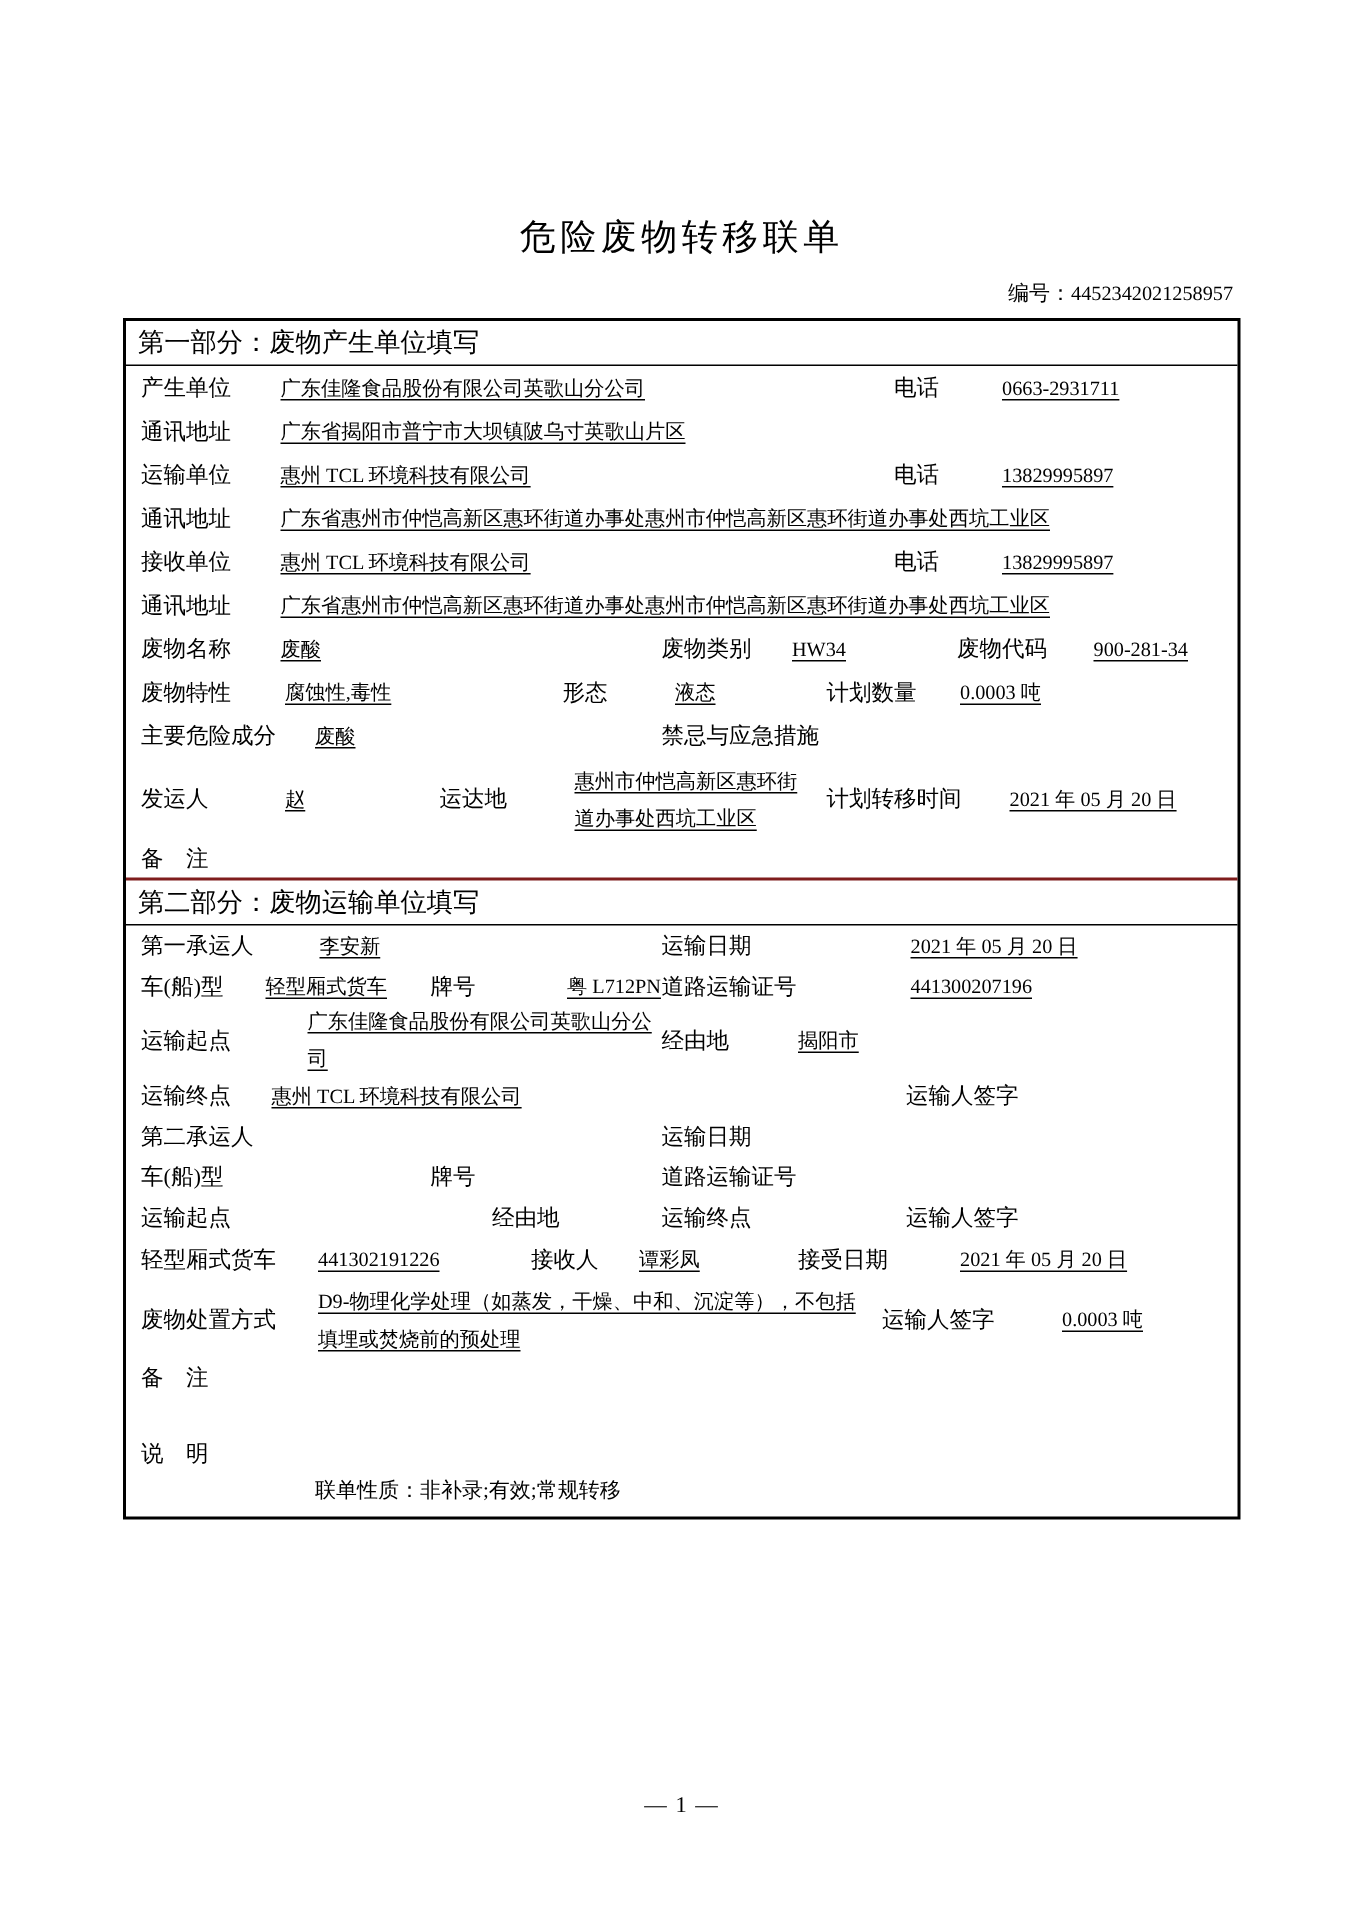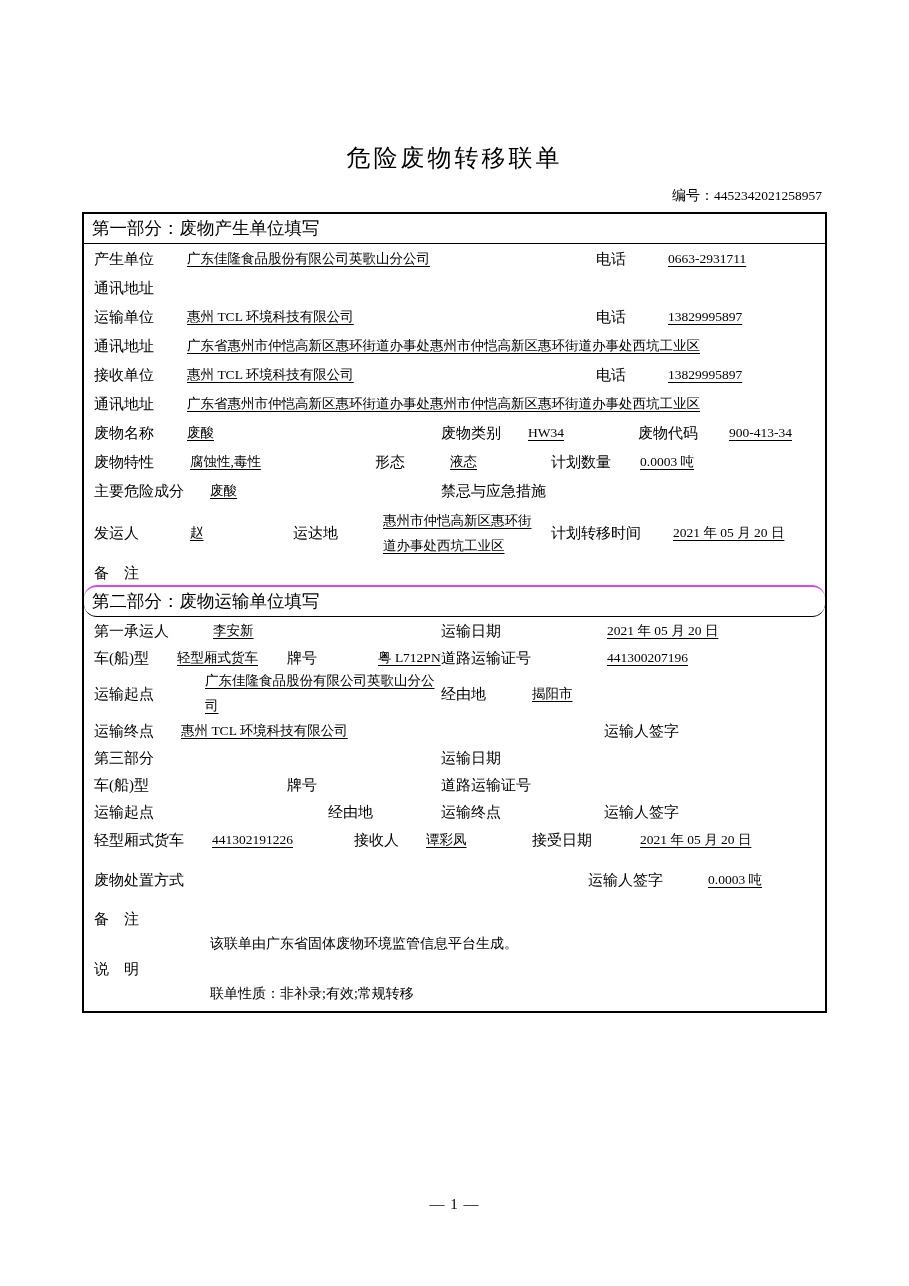--- a/index.html
+++ b/index.html
@@ -18,21 +18,21 @@
   }
   .serial .num{font-size:13.5px;}
   .manifest{
     position:absolute;top:212px;left:82px;width:745px;
     border:2px solid #000;box-sizing:border-box;background:#fff;
   }
   .sec{
     font-size:17.5px;height:29px;line-height:29px;padding-left:8px;
     border-bottom:1px solid #000;white-space:nowrap;
   }
-  .sec.bt{border-top:2px solid #d946ef;border-radius:13px;}
+  .sec.bt{border-top:2px solid #7f1d1d;}
   .row{position:relative;}
   .c{
     position:absolute;top:50%;transform:translateY(-50%);
     font-size:15px;white-space:nowrap;
   }
   .ct{position:absolute;font-size:15px;}
   .val{
     font-size:13.5px;
     text-decoration:underline;
     text-underline-offset:3px;
@@ -58,20 +58,21 @@
 
   <div class="row" style="height:29px">
     <span class="c" style="left:10px">产生单位</span>
     <span class="c val" style="left:103px">广东佳隆食品股份有限公司英歌山分公司</span>
     <span class="c" style="left:512px">电话</span>
     <span class="c val" style="left:584px">0663-2931711</span>
   </div>
 
   <div class="row" style="height:29px">
     <span class="c" style="left:10px">通讯地址</span>
+    <span class="c val" style="left:103px">广东省揭阳市普宁市大坝镇陂乌寸英歌山片区</span>
   </div>
 
   <div class="row" style="height:29px">
     <span class="c" style="left:10px">运输单位</span>
     <span class="c val" style="left:103px">惠州 TCL 环境科技有限公司</span>
     <span class="c" style="left:512px">电话</span>
     <span class="c val" style="left:584px">13829995897</span>
   </div>
 
   <div class="row" style="height:29px">
@@ -90,21 +91,21 @@
     <span class="c" style="left:10px">通讯地址</span>
     <span class="c val" style="left:103px">广东省惠州市仲恺高新区惠环街道办事处惠州市仲恺高新区惠环街道办事处西坑工业区</span>
   </div>
 
   <div class="row" style="height:29px">
     <span class="c" style="left:10px">废物名称</span>
     <span class="c val" style="left:103px">废酸</span>
     <span class="c" style="left:357px">废物类别</span>
     <span class="c val" style="left:444px">HW34</span>
     <span class="c" style="left:554px">废物代码</span>
-    <span class="c val" style="left:645px">900-413-34</span>
+    <span class="c val" style="left:645px">900-281-34</span>
   </div>
 
   <div class="row" style="height:29px">
     <span class="c" style="left:10px">废物特性</span>
     <span class="c val" style="left:106px">腐蚀性,毒性</span>
     <span class="c" style="left:291px">形态</span>
     <span class="c val" style="left:366px">液态</span>
     <span class="c" style="left:467px">计划数量</span>
     <span class="c val" style="left:556px">0.0003 吨</span>
   </div>
@@ -154,21 +155,21 @@
     <span class="c val" style="left:448px">揭阳市</span>
   </div>
 
   <div class="row" style="height:27px">
     <span class="c" style="left:10px">运输终点</span>
     <span class="c val" style="left:97px">惠州 TCL 环境科技有限公司</span>
     <span class="c" style="left:520px">运输人签字</span>
   </div>
 
   <div class="row" style="height:27px">
-    <span class="c" style="left:10px">第三部分</span>
+    <span class="c" style="left:10px">第二承运人</span>
     <span class="c" style="left:357px">运输日期</span>
   </div>
 
   <div class="row" style="height:27px">
     <span class="c" style="left:10px">车(船)型</span>
     <span class="c" style="left:203px">牌号</span>
     <span class="c" style="left:357px">道路运输证号</span>
   </div>
 
   <div class="row" style="height:27px">
@@ -183,29 +184,29 @@
     <span class="c" style="left:10px">轻型厢式货车</span>
     <span class="c val" style="left:128px">441302191226</span>
     <span class="c" style="left:270px">接收人</span>
     <span class="c val" style="left:342px">谭彩凤</span>
     <span class="c" style="left:448px">接受日期</span>
     <span class="c val" style="left:556px">2021 年 05 月 20 日</span>
   </div>
 
   <div class="row" style="height:50px">
     <span class="c" style="left:10px">废物处置方式</span>
+    <span class="ct val wrap" style="left:128px;top:0;width:370px">D9-物理化学处理（如蒸发，干燥、中和、沉淀等），不包括填埋或焚烧前的预处理</span>
     <span class="c" style="left:504px">运输人签字</span>
     <span class="c val" style="left:624px">0.0003 吨</span>
   </div>
 
   <div class="row" style="height:28px">
     <span class="c" style="left:10px">备　注</span>
   </div>
 
   <div class="row" style="height:78px">
     <span class="ct" style="left:10px;top:27px">说　明</span>
-    <span class="ct" style="left:126px;top:2px;font-size:14px">该联单由广东省固体废物环境监管信息平台生成。</span>
     <span class="ct" style="left:126px;top:52px;font-size:14px">联单性质：非补录;有效;常规转移</span>
   </div>
 
 </div>
 
 <div class="pageno">— 1 —</div>
 
 </body></html>

